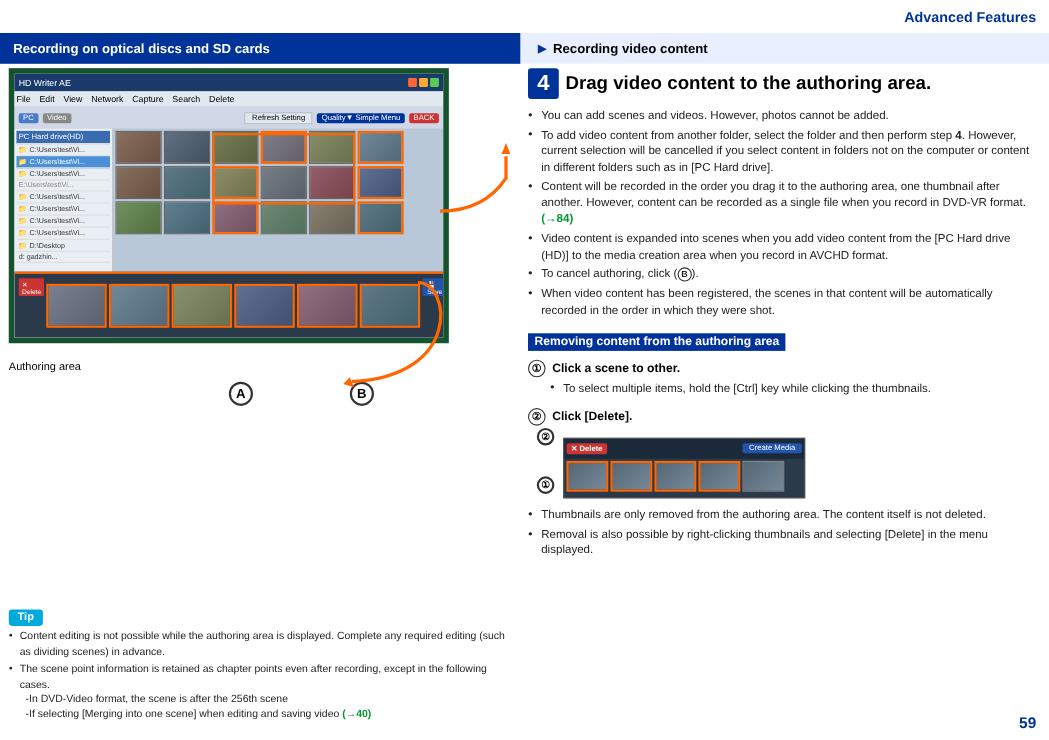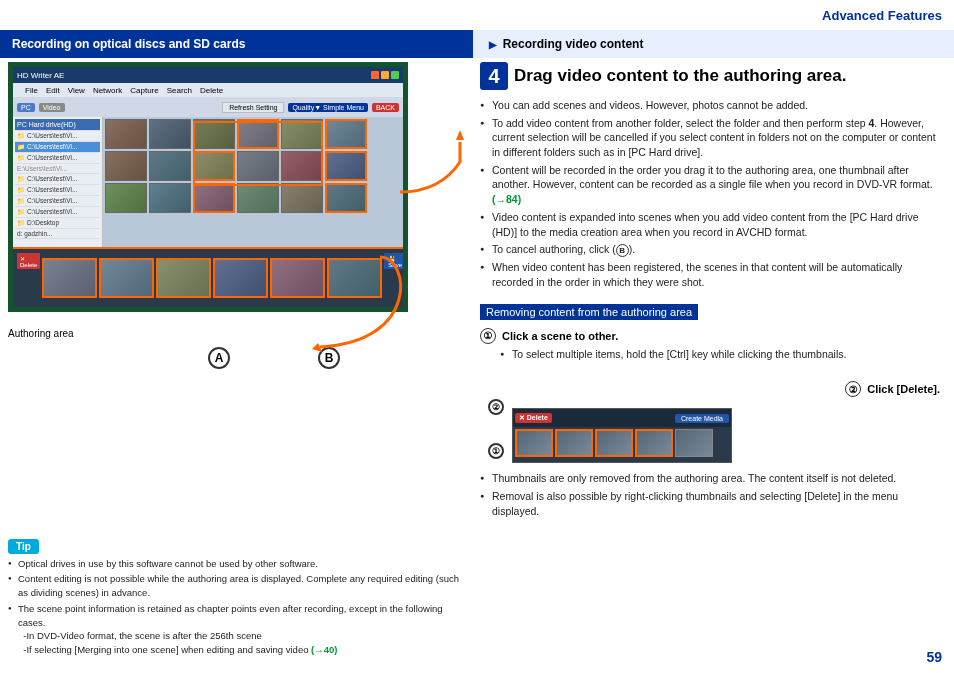--- a/index.html
+++ b/index.html
@@ -96,21 +96,21 @@
       width: 8px; height: 8px;
       background: #aaa;
       border-radius: 1px;
     }
 
     .sw-menubar {
       background: #e0e8f0;
       height: 14px;
       display: flex;
       align-items: center;
-      padding: 0 12px;
+      padding: 0 2px;
       gap: 8px;
       font-size: 8px;
     }
 
     .sw-toolbar {
       background: #d0d8e8;
       height: 20px;
       display: flex;
       align-items: center;
       padding: 0 4px;
@@ -285,21 +285,21 @@
     }
 
     .link-text {
       color: #009933;
       font-weight: bold;
     }
 
     .section-subheader {
       background: #003399;
       color: #fff;
-      font-weight: normal;
+      font-weight: bold;
       font-size: 11px;
       padding: 2px 6px;
       margin: 8px 12px 4px 0;
       display: inline-block;
     }
 
     .numbered-step {
       font-weight: bold;
       font-size: 11px;
       margin-bottom: 3px;
@@ -570,21 +570,21 @@
     <div style="margin-top:4px;">
       <div class="numbered-step">
         <span class="circle-num">①</span>
         <strong>Click a scene to other.</strong>
       </div>
       <ul class="bullet-list" style="padding-left:20px;">
         <li>To select multiple items, hold the [Ctrl] key while clicking the thumbnails.</li>
       </ul>
     </div>
 
-    <div style="margin-top:20px;text-align:right;">
+    <div style="margin-top:10px;">
       <div class="numbered-step">
         <span class="circle-num">②</span>
         <strong>Click [Delete].</strong>
       </div>
     </div>
 
     
     <div style="position:relative;margin:4px 0 4px 16px;display:inline-block;">
       <div class="small-screenshot">
         <div class="small-ss-top">
@@ -609,21 +609,20 @@
     <ul class="bullet-list">
       <li>Thumbnails are only removed from the authoring area. The content itself is not deleted.</li>
       <li>Removal is also possible by right-clicking thumbnails and selecting [Delete] in the menu displayed.</li>
     </ul>
   </div>
 </div>
 
 <div class="tip-box">
   <div class="tip-label">Tip</div>
   <div class="tip-content">
-    <p>Optical drives in use by this software cannot be used by other software.</p>
     <p>Content editing is not possible while the authoring area is displayed. Complete any required editing (such as dividing scenes) in advance.</p>
     <p>The scene point information is retained as chapter points even after recording, except in the following cases.<br>
     &nbsp;&nbsp;-In DVD-Video format, the scene is after the 256th scene<br>
     &nbsp;&nbsp;-If selecting [Merging into one scene] when editing and saving video <span class="link-text">(→40)</span></p>
   </div>
 </div>
 
 <div class="page-number">59</div>
 
 </body></html>

